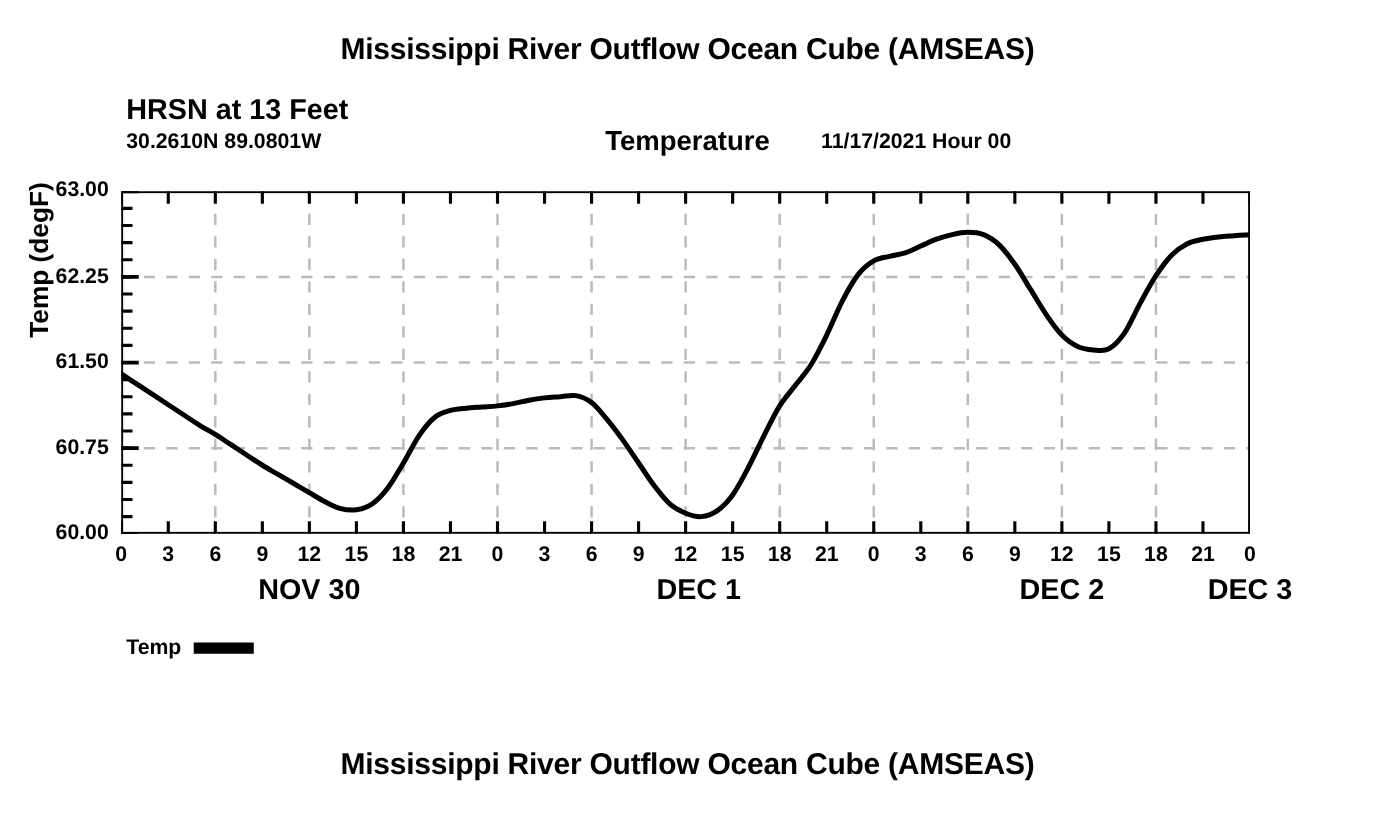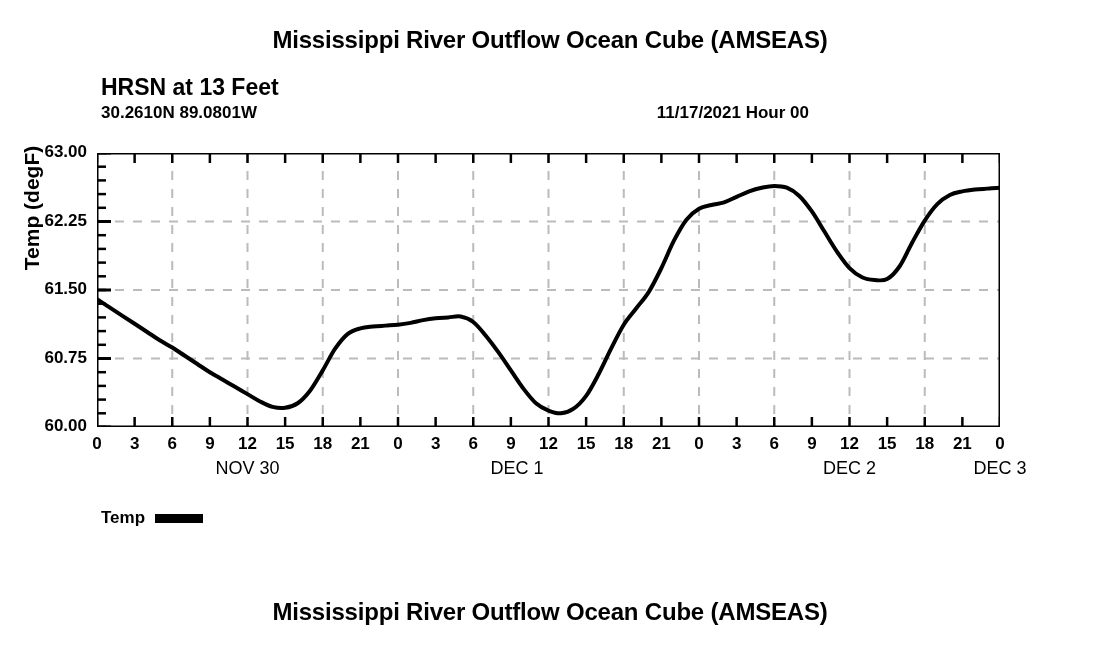--- a/index.html
+++ b/index.html
@@ -113,22 +113,22 @@
     text-align: center;
     font-size: 17px;
     font-weight: bold;
   }
   .daylabel {
     position: absolute;
     top: 458px;
     width: 160px;
     margin-left: -80px;
     text-align: center;
-    font-size: 18px;
-    font-weight: normal;
+    font-size: 23px;
+    font-weight: bold;
   }
 
   
   #legend {
     left: 101px;
     top: 508px;
     display: flex;
     align-items: center;
     gap: 10px;
   }
@@ -144,20 +144,21 @@
 </style>
 </head>
 <body>
 
 <div id="page">
 
   <div class="abs title-top">Mississippi River Outflow Ocean Cube (AMSEAS)</div>
 
   <div class="abs subhead-depth">HRSN at 13 Feet</div>
   <div class="abs subhead-coords">30.2610N  89.0801W</div>
+  <div class="abs subhead-var">Temperature</div>
   <div class="abs subhead-date">11/17/2021 Hour 00</div>
 
   <div class="abs ylabel">Temp (degF)</div>
 
   <div class="abs" id="plot-area">
     <svg id="plot-svg" viewBox="0 0 903 274" preserveAspectRatio="none">
       <g id="grid-y">
           <line x1="0" y1="68.5" x2="903" y2="68.5" stroke="#bbbbbb" stroke-width="2" stroke-dasharray="9 9"></line>
           <line x1="0" y1="137" x2="903" y2="137" stroke="#bbbbbb" stroke-width="2" stroke-dasharray="9 9"></line>
           <line x1="0" y1="205.5" x2="903" y2="205.5" stroke="#bbbbbb" stroke-width="2" stroke-dasharray="9 9"></line>
@@ -291,21 +292,21 @@
       <div class="xtick" style="left: 774.25px;">6</div>
       <div class="xtick" style="left: 811.875px;">9</div>
       <div class="xtick" style="left: 849.5px;">12</div>
       <div class="xtick" style="left: 887.125px;">15</div>
       <div class="xtick" style="left: 924.75px;">18</div>
       <div class="xtick" style="left: 962.375px;">21</div>
       <div class="xtick" style="left: 1000px;">0</div>
     </div>
   <div id="day-layer">
       <div class="daylabel" style="left: 247.5px;">NOV 30</div>
-      <div class="daylabel" style="left: 517px; text-align: center;">DEC 1</div>
+      <div class="daylabel" style="left: 559px; text-align: center;">DEC 1</div>
       <div class="daylabel" style="left: 849.5px;">DEC 2</div>
       <div class="daylabel" style="left: 1000px;">DEC 3</div>
     </div>
 
   <div class="abs" id="legend">
     <span class="lgd-text">Temp</span>
     <span class="lgd-swatch"></span>
   </div>
 
   <div class="abs title-bottom">Mississippi River Outflow Ocean Cube (AMSEAS)</div>

